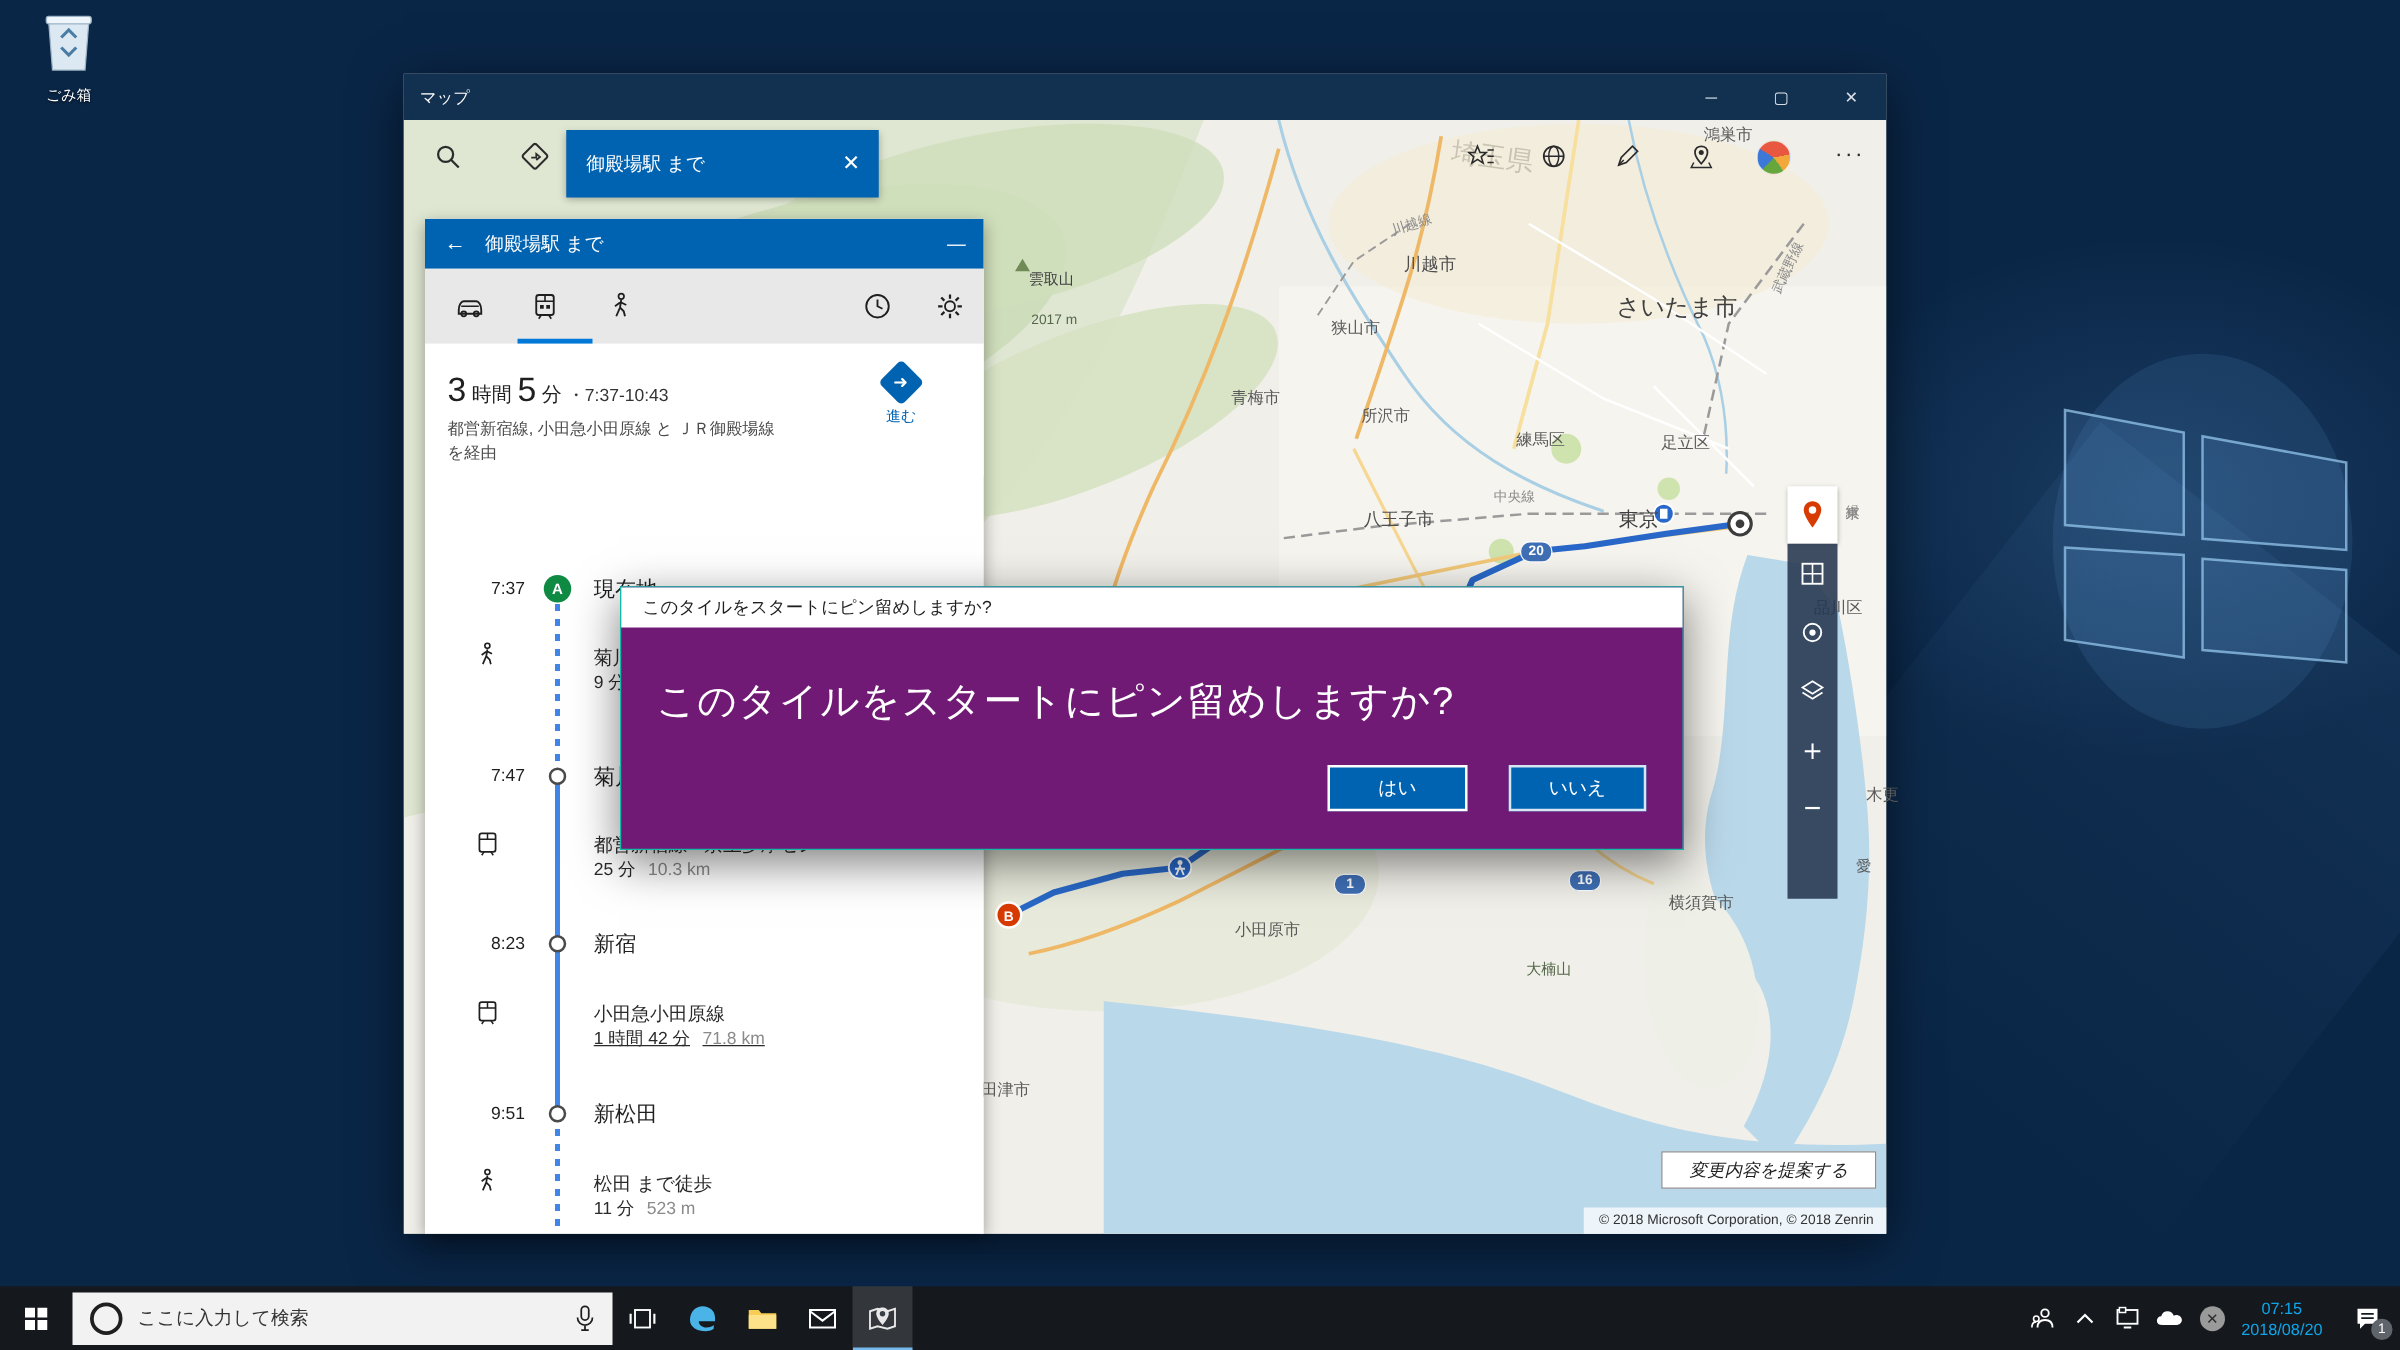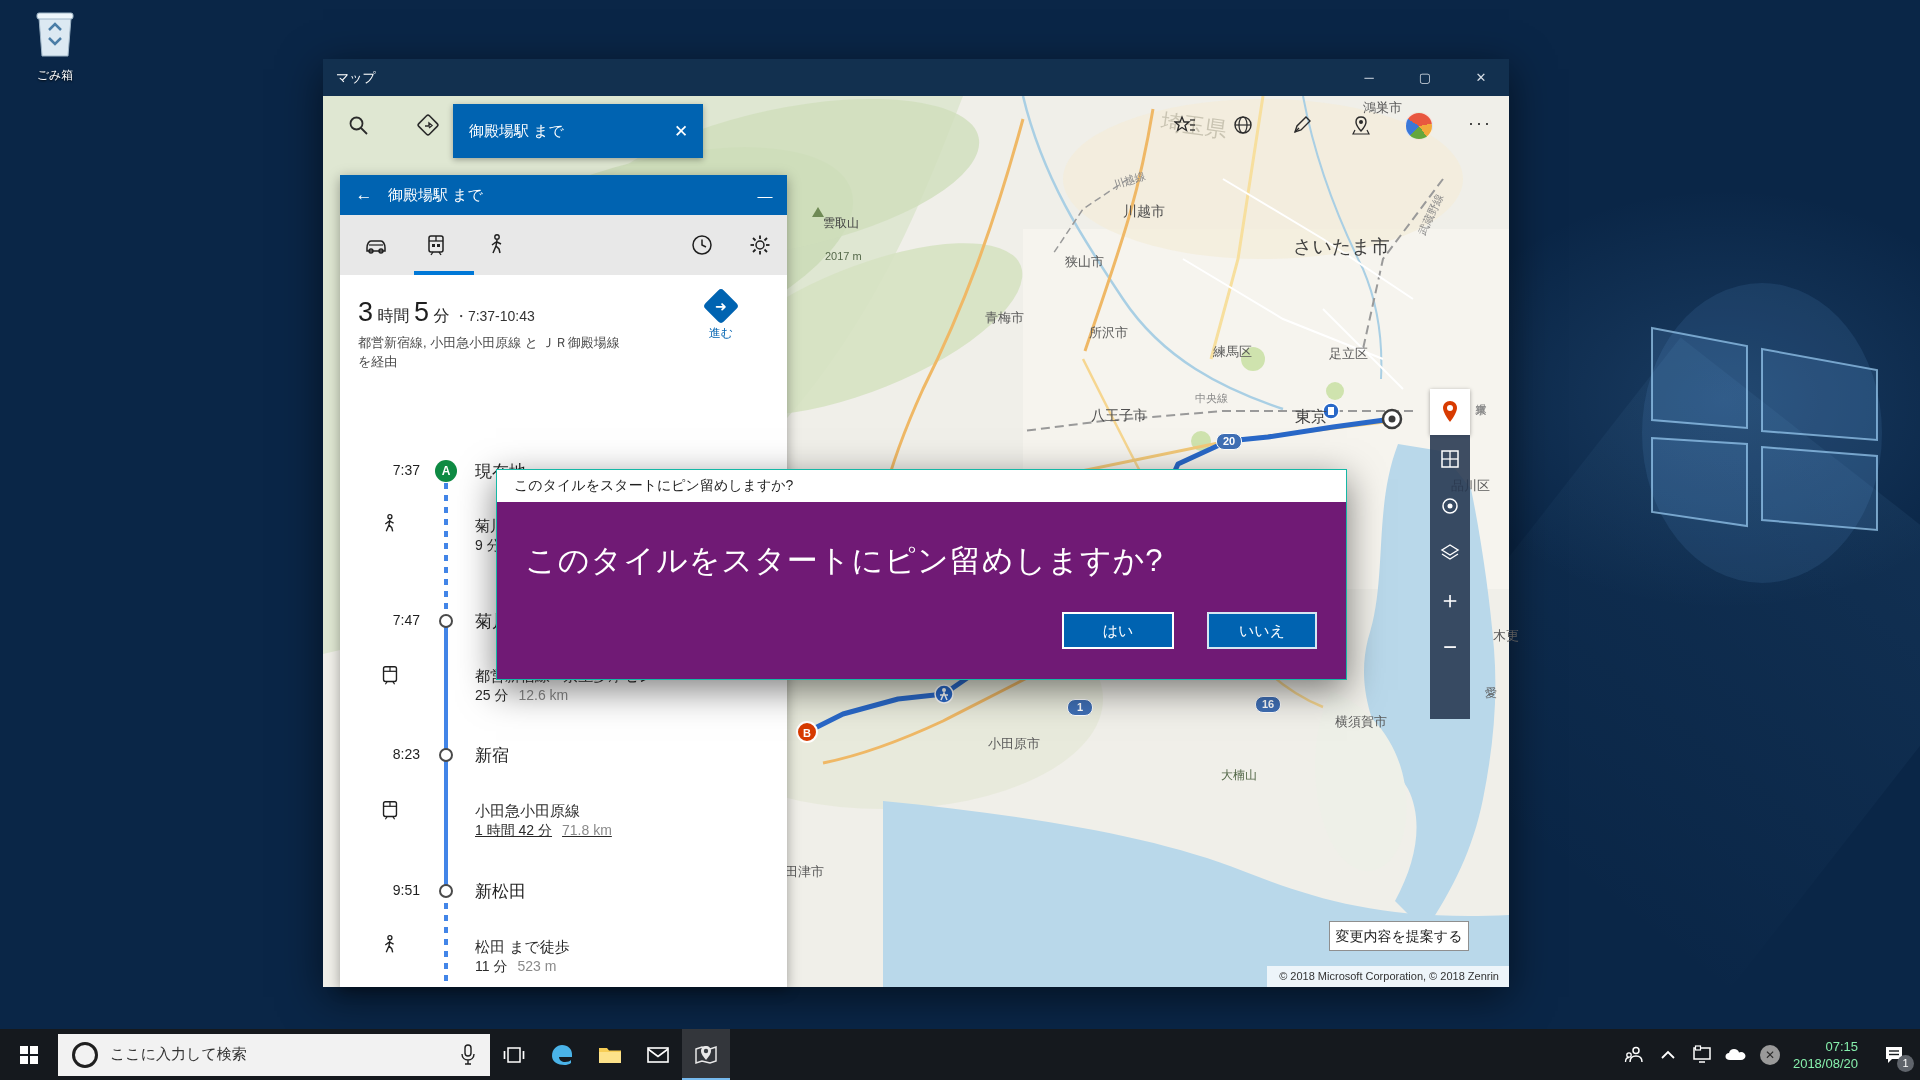--- a/index.html
+++ b/index.html
@@ -94,37 +94,37 @@
     background:#0063b1; }
   .dialog .btn.yes { left:565px; width:112px; border:2.5px solid #fff; }
   .dialog .btn.no  { left:710px; width:110px; border:2px solid #d6e6f2; }
 
   
   .map-tools { position:absolute; left:1107px; top:330px; width:40px; z-index:6; }
   .pin-tile { width:40px; height:46px; background:#fff; box-shadow:0 1px 4px rgba(0,0,0,.35); display:flex; align-items:center; justify-content:center; }
   .tool-strip { width:40px; height:284px; background:rgba(36,54,78,.88); display:flex; flex-direction:column; align-items:center; }
   .strip-btn { width:40px; height:47px; display:flex; align-items:center; justify-content:center; color:#fff; }
   .strip-btn.plus { font-size:24px; }
-  .suggest-btn { position:absolute; left:1006px; top:862px; width:140px; height:30px; background:#fff; border:1px solid #8f8f8f;
-    z-index:6; font-size:14px; color:#1f1f1f; text-align:center; line-height:28px; }
+  .suggest-btn { position:absolute; left:1006px; top:862px; width:172px; height:30px; background:#fff; border:1px solid #8f8f8f;
+    z-index:6; font-size:14px; color:#1f1f1f; text-align:center; line-height:28px;font-style:italic; }
   .copyright { position:absolute; right:0; bottom:0; height:21px; background:rgba(255,255,255,.75); z-index:6;
     font-size:11px; color:#333; padding:4px 10px 0 12px; }
 
   
   .taskbar { position:absolute; left:0; top:1029px; width:1920px; height:51px; background:#15191e; z-index:20; display:flex; align-items:center; }
   .tb-start { width:58px; height:51px; display:flex; align-items:center; justify-content:center; }
   .tb-search { width:432px; height:42px; background:#f2f2f2; display:flex; align-items:center; }
   .tb-search .cortana { width:26px; height:26px; border:3px solid #1f1f1f; border-radius:50%; margin-left:14px; }
   .tb-search .ph { font-size:15px; color:#333; margin-left:12px; flex:1; }
   .tb-search .mic { margin-right:14px; }
   .tb-app { width:48px; height:51px; display:flex; align-items:center; justify-content:center; position:relative; }
   .tb-app.active { background:rgba(255,255,255,.13); box-shadow:inset 0 -2px 0 #76b9ed; }
   .tb-right { position:absolute; right:0; top:0; height:51px; display:flex; align-items:center; }
   .tray-ic { width:34px; height:51px; display:flex; align-items:center; justify-content:center; color:#fff; }
-  .clock { text-align:right; color:#86efac; font-size:13px; line-height:17px; padding:0 10px 0 6px; }
+  .clock { text-align:center; color:#0ea5e9; font-size:13px; line-height:17px; padding:0 10px 0 6px; }
   .action-center { width:52px; height:51px; display:flex; align-items:center; justify-content:center; position:relative; }
   .ac-badge { position:absolute; right:6px; bottom:8px; width:17px; height:17px; border-radius:50%; background:#5f646b;
     color:#fff; font-size:11px; text-align:center; line-height:17px; }
   .xcircle { width:20px; height:20px; border-radius:50%; background:#9a9a9a; color:#2b2b2b; font-size:12px; font-weight:bold;
     text-align:center; line-height:20px; }
 </style>
 </head>
 <body>
 
 <div class="wallpaper"></div>
@@ -399,21 +399,21 @@
         <div class="stop-dot" style="top: 180px;"></div>
         <div class="itin-name" style="top: 180px;">菊川</div>
         <div class="itin-mode" style="top: 236px;"><svg width="24" height="24" viewBox="0 0 26 26">
             <rect x="6" y="4" width="14" height="16" rx="2" fill="none" stroke="#1f1f1f" stroke-width="1.5"></rect>
             <line x1="6" y1="9" x2="20" y2="9" stroke="#1f1f1f" stroke-width="1.3"></line>
             <line x1="13" y1="4" x2="13" y2="9" stroke="#1f1f1f" stroke-width="1.3"></line>
             <line x1="8" y1="23" x2="10" y2="20" stroke="#1f1f1f" stroke-width="1.3"></line>
             <line x1="18" y1="23" x2="16" y2="20" stroke="#1f1f1f" stroke-width="1.3"></line>
           </svg></div>
         <div class="itin-line1" style="top: 236px;">都営新宿線 - 京王多摩セン</div>
-        <div class="itin-line2" style="top: 236px;"><span>25 分</span><span class="dist">12.6 km</span></div>
+        <div class="itin-line2" style="top: 236px;"><span>25 分</span><span class="dist">10.3 km</span></div>
         <div class="itin-time" style="top: 314px;">8:23</div>
         <div class="stop-dot" style="top: 314px;"></div>
         <div class="itin-name" style="top: 314px;">新宿</div>
         <div class="itin-mode" style="top: 371px;"><svg width="24" height="24" viewBox="0 0 26 26">
             <rect x="6" y="4" width="14" height="16" rx="2" fill="none" stroke="#1f1f1f" stroke-width="1.5"></rect>
             <line x1="6" y1="9" x2="20" y2="9" stroke="#1f1f1f" stroke-width="1.3"></line>
             <line x1="13" y1="4" x2="13" y2="9" stroke="#1f1f1f" stroke-width="1.3"></line>
             <line x1="8" y1="23" x2="10" y2="20" stroke="#1f1f1f" stroke-width="1.3"></line>
             <line x1="18" y1="23" x2="16" y2="20" stroke="#1f1f1f" stroke-width="1.3"></line>
           </svg></div>

